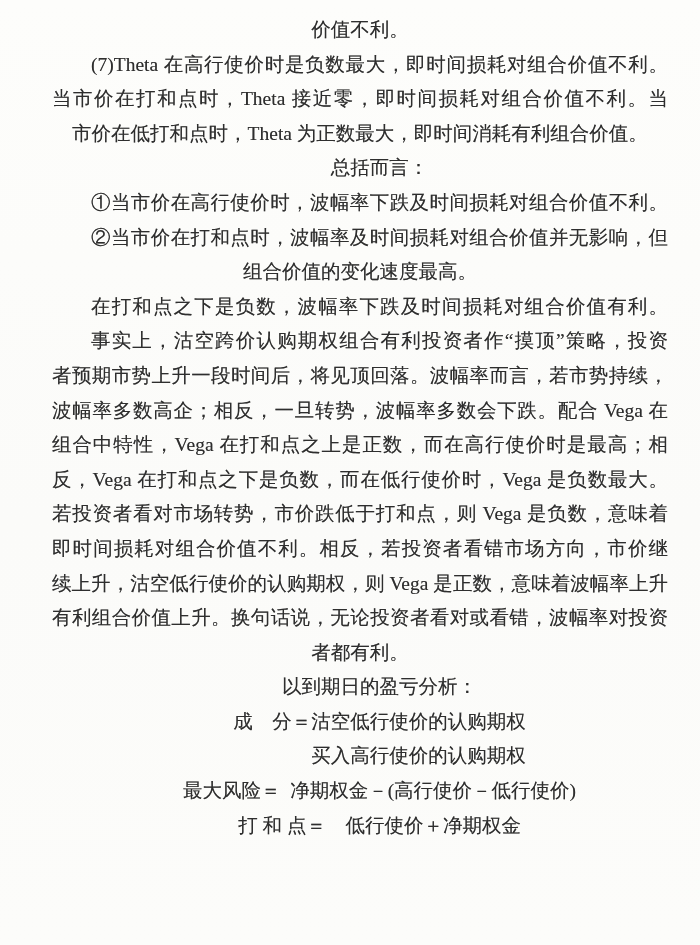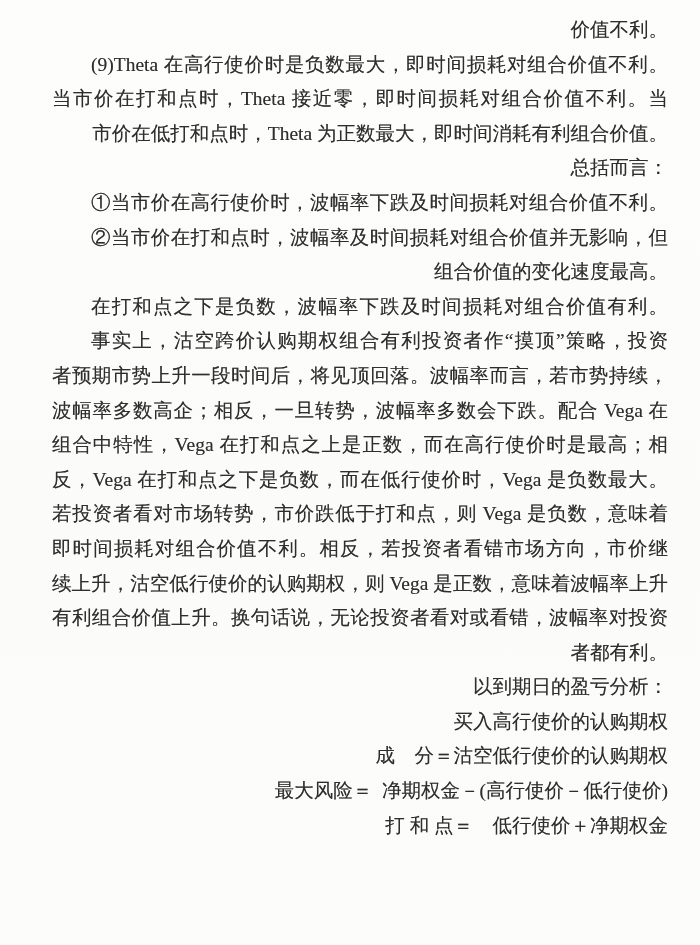--- a/index.html
+++ b/index.html
@@ -22,21 +22,21 @@
     position: absolute;
     left: 52px;
     top: 13px;
     width: 616px;
     font-size: 19.5px;
     line-height: 34.6px;
     text-shadow: 0 0 0.5px rgba(70,70,70,0.55);
   }
   .line {
     white-space: normal;
-    text-align: right;
+    text-align: center;
   }
   
   .flush { text-indent: 0; }
   
   .indent { text-indent: 2em; }
   
   .stretch {
     text-align: justify;
     text-align-last: justify;
   }
@@ -45,37 +45,37 @@
     text-indent: 0;
     padding-left: 117px;
   }
 </style>
 </head>
 <body>
 
 <div class="scan-page">
   <main class="text-block">
       <div class="line flush">价值不利。</div>
-      <div class="line indent stretch">(9)Theta 在高行使价时是负数最大，即时间损耗对组合价值不利。</div>
+      <div class="line indent stretch">(7)Theta 在高行使价时是负数最大，即时间损耗对组合价值不利。</div>
       <div class="line flush stretch">当市价在打和点时，Theta 接近零，即时间损耗对组合价值不利。当</div>
       <div class="line flush">市价在低打和点时，Theta 为正数最大，即时间消耗有利组合价值。</div>
       <div class="line indent">总括而言：</div>
       <div class="line indent stretch">①当市价在高行使价时，波幅率下跌及时间损耗对组合价值不利。</div>
       <div class="line indent stretch">②当市价在打和点时，波幅率及时间损耗对组合价值并无影响，但</div>
       <div class="line flush">组合价值的变化速度最高。</div>
       <div class="line indent stretch">在打和点之下是负数，波幅率下跌及时间损耗对组合价值有利。</div>
       <div class="line indent stretch">事实上，沽空跨价认购期权组合有利投资者作“摸顶”策略，投资</div>
       <div class="line flush stretch">者预期市势上升一段时间后，将见顶回落。波幅率而言，若市势持续，</div>
       <div class="line flush stretch">波幅率多数高企；相反，一旦转势，波幅率多数会下跌。配合 Vega 在</div>
       <div class="line flush stretch">组合中特性，Vega 在打和点之上是正数，而在高行使价时是最高；相</div>
       <div class="line flush stretch">反，Vega 在打和点之下是负数，而在低行使价时，Vega 是负数最大。</div>
       <div class="line flush stretch">若投资者看对市场转势，市价跌低于打和点，则 Vega 是负数，意味着</div>
       <div class="line flush stretch">即时间损耗对组合价值不利。相反，若投资者看错市场方向，市价继</div>
       <div class="line flush stretch">续上升，沽空低行使价的认购期权，则 Vega 是正数，意味着波幅率上升</div>
       <div class="line flush stretch">有利组合价值上升。换句话说，无论投资者看对或看错，波幅率对投资</div>
       <div class="line flush">者都有利。</div>
       <div class="line indent">以到期日的盈亏分析：</div>
+      <div class="line indent">成　分＝沽空低行使价的认购期权</div>
       <div class="line hang">买入高行使价的认购期权</div>
-      <div class="line indent">成　分＝沽空低行使价的认购期权</div>
       <div class="line indent">最大风险＝ 净期权金－(高行使价－低行使价)</div>
       <div class="line indent">打 和 点＝ 低行使价＋净期权金</div>
     </main>
 </div>
 
 </body></html>

